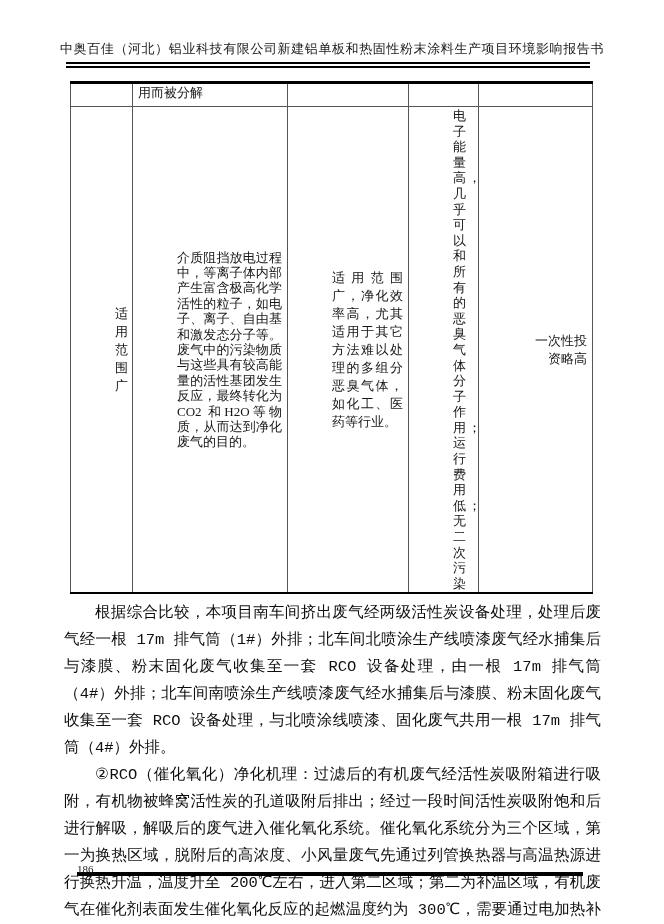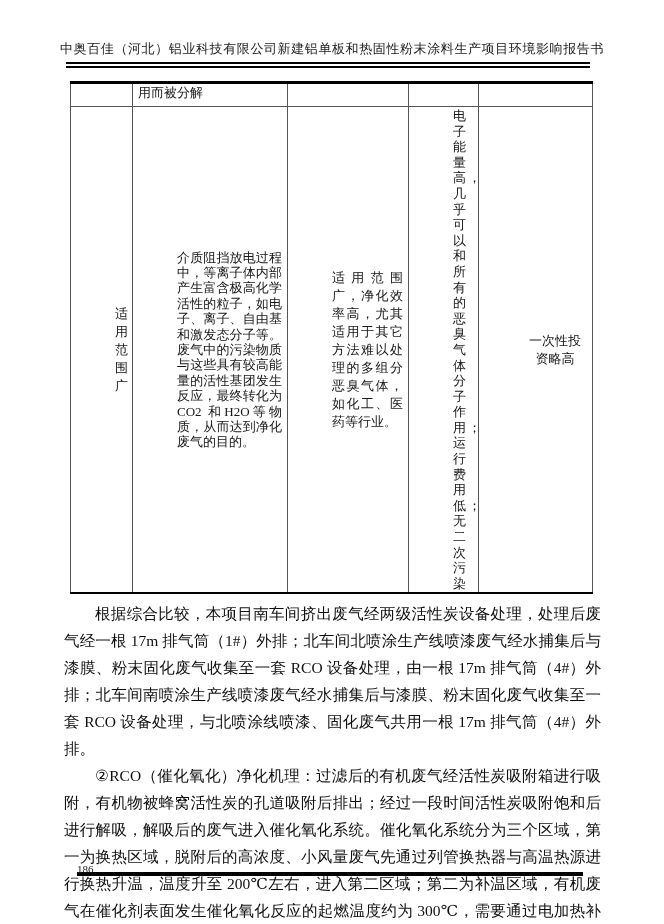--- a/index.html
+++ b/index.html
@@ -44,30 +44,30 @@
     padding: 1px 5px;
     vertical-align: middle;
     word-break: break-all;
   }
   tr.row-cont td { height: 20px; vertical-align: top; }
   tr.row-main td { height: 138px; padding-left: 44px; }
   td.c-method  { text-align: center; padding: 0 2px; }
   td.c-principle { text-align: justify; line-height: 15.4px; padding: 2px 5px; }
   td.c-apply   { text-align: justify; line-height: 18px; padding: 2px 6px; }
   td.c-feature { text-align: justify; line-height: 15.6px; letter-spacing: 2px; padding: 2px 6px; }
-  td.c-cost    { text-align: center; padding: 0 5px; }
+  td.c-cost    { text-align: right; padding: 0 5px; }
   
   .content {
     margin: 6px 63px 0 64px;
     font-size: 15.5px;
     line-height: 27px;
     text-align: justify;
     color: #0e0e0e;
   }
-  .content p { margin: 0; text-indent: 2em; }
+  .content p { margin: 0; text-indent: 2em; font-family: Liberation Mono, monospace; }
   
   .footer-rule {
     position: absolute;
     left: 77px;
     width: 506px;
     top: 872px;
     height: 4px;
     background: #000;
   }
   .page-number {

